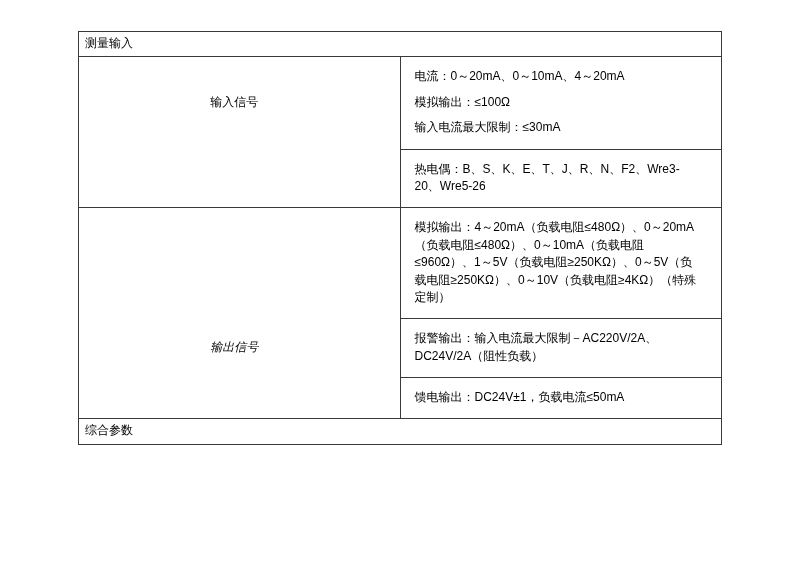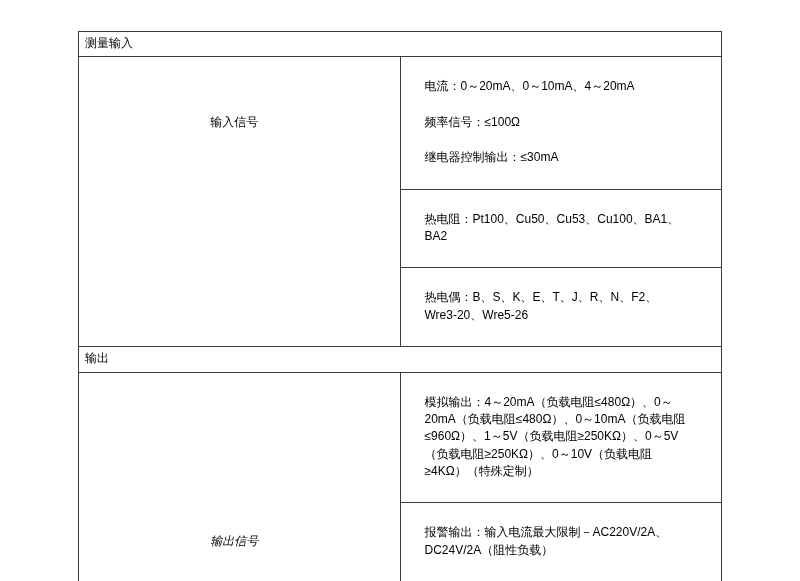--- a/index.html
+++ b/index.html
@@ -37,72 +37,69 @@
     padding-left: 6px;
   }
   td.rowlabel {
     text-align: center;
     width: 80px;
   }
   td.val {
     text-align: left;
   }
   td.val p {
-    margin: 18px;
+    margin: 8px;
   }
   .nb { border-bottom: none !important; }
   .nt { border-top: none !important; font-style: italic; }
   .tall { line-height: 1.55; }
 </style>
 </head>
 <body>
 
 <div id="sheet">
   <table class="spec">
     <tbody>
 
       <tr>
         <td class="group" colspan="2">测量输入</td>
       </tr>
       <tr>
         <td class="rowlabel nb" rowspan="1">输入信号</td>
         <td class="val">
           <p>电流：0～20mA、0～10mA、4～20mA</p>
-          <p>频率信号：≤100Ω</p>
-          <p>继电器控制输出：≤30mA</p>
-        </td>
-      </tr>
-      <tr>
-        <td class="rowlabel nb nt"></td>
-        <td class="val">
-          <p>热电阻：Pt100、Cu50、Cu53、Cu100、BA1、BA2</p>
+          <p>模拟输出：≤100Ω</p>
+          <p>输入电流最大限制：≤30mA</p>
         </td>
       </tr>
       <tr>
         <td class="rowlabel nb nt"></td>
         <td class="val">
           <p>热电偶：B、S、K、E、T、J、R、N、F2、Wre3-20、Wre5-26</p>
         </td>
       </tr>
 
-      <tr>
-        <td class="group" colspan="2">输出</td>
-      </tr>
       <tr>
         <td class="rowlabel nb"></td>
         <td class="val tall">
           <p>模拟输出：4～20mA（负载电阻≤480Ω）、0～20mA（负载电阻≤480Ω）、0～10mA（负载电阻≤960Ω）、1～5V（负载电阻≥250KΩ）、0～5V（负载电阻≥250KΩ）、0～10V（负载电阻≥4KΩ）（特殊定制）</p>
         </td>
       </tr>
       <tr>
         <td class="rowlabel nb nt">输出信号</td>
         <td class="val">
           <p>报警输出：输入电流最大限制－AC220V/2A、DC24V/2A（阻性负载）</p>
         </td>
       </tr>
+      <tr>
+        <td class="rowlabel nb nt"></td>
+        <td class="val">
+          <p>馈电输出：DC24V±1，负载电流≤50mA</p>
+        </td>
+      </tr>
 
       <tr>
         <td class="group" colspan="2">综合参数</td>
       </tr>
 
     </tbody>
   </table>
 </div>
 
 </body></html>

